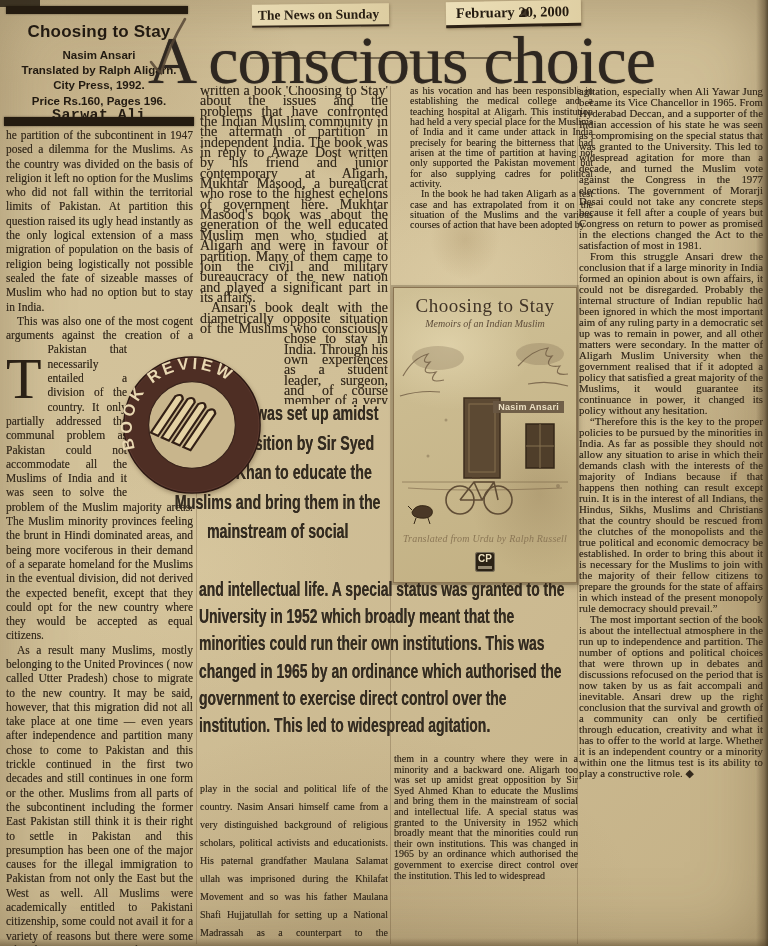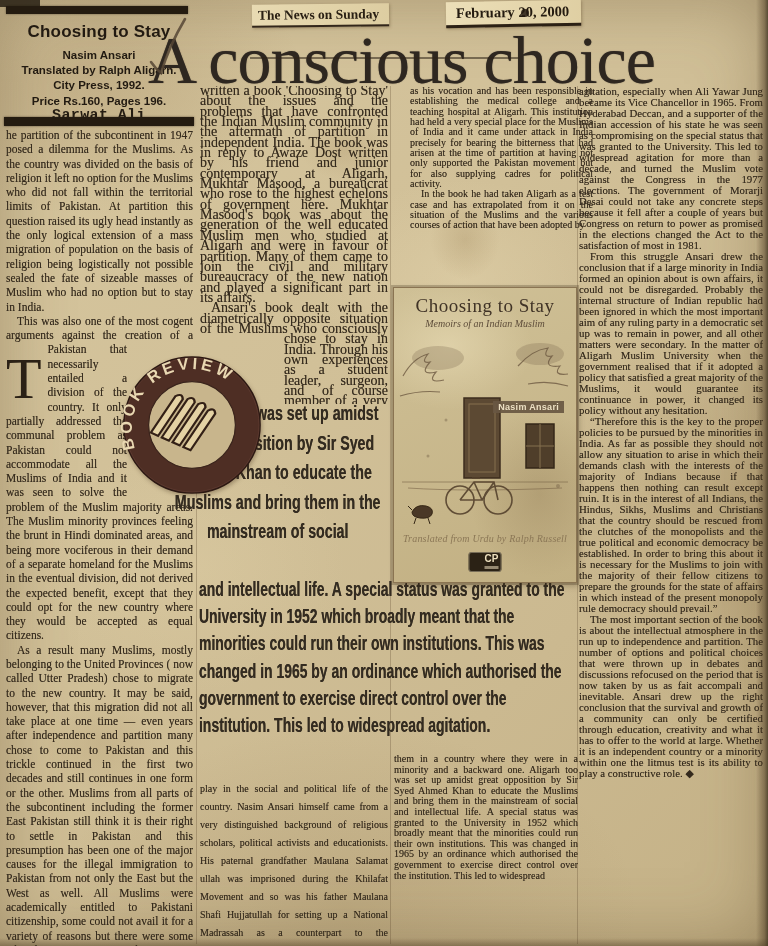--- a/index.html
+++ b/index.html
@@ -100,21 +100,21 @@
     color:#5e4d3a; margin-top:1px;}
   .cover-art{position:absolute; left:4px; top:48px; width:174px; height:192px;}
   .cover-author{position:absolute; right:12px; top:113px; background:rgba(104,87,66,.92);
     color:#ece0c4; font-family:"Liberation Sans", sans-serif; font-weight:bold; font-size:9px;
     padding:1px 5px; letter-spacing:.3px;}
   .cover-caption{position:absolute; left:0; right:0; bottom:38px; font-style:italic;
     font-size:10px; color:#8b7756; letter-spacing:.2px;}
   .cover-logo{position:absolute; left:50%; bottom:10px; transform:translateX(-50%);
     width:20px; height:20px; background:#2b2215; color:#ecdfbe; border-radius:3px;
     font-family:"Liberation Sans", sans-serif; font-weight:bold; font-size:10px;
-    line-height:14px; box-shadow:0 0 0 1px rgba(236,223,190,.4) inset;padding-left:13px;}
+    line-height:14px; box-shadow:0 0 0 1px rgba(236,223,190,.4) inset;}
   .cover-logo::after{content:""; display:block; height:3px; margin:0 3px;
     background:rgba(236,223,190,.55);}
   .stain{position:absolute; border-radius:50%; pointer-events:none;}
   .stain1{left:300px; top:120px; width:90px; height:60px;
     background:radial-gradient(ellipse, rgba(130,100,55,.14), transparent 70%);}
   .stain2{left:430px; top:200px; width:70px; height:80px;
     background:radial-gradient(ellipse, rgba(130,100,55,.18), transparent 70%);}
   .stain3{left:40px; top:700px; width:120px; height:90px;
     background:radial-gradient(ellipse, rgba(135,105,60,.12), transparent 70%);}
 </style>

